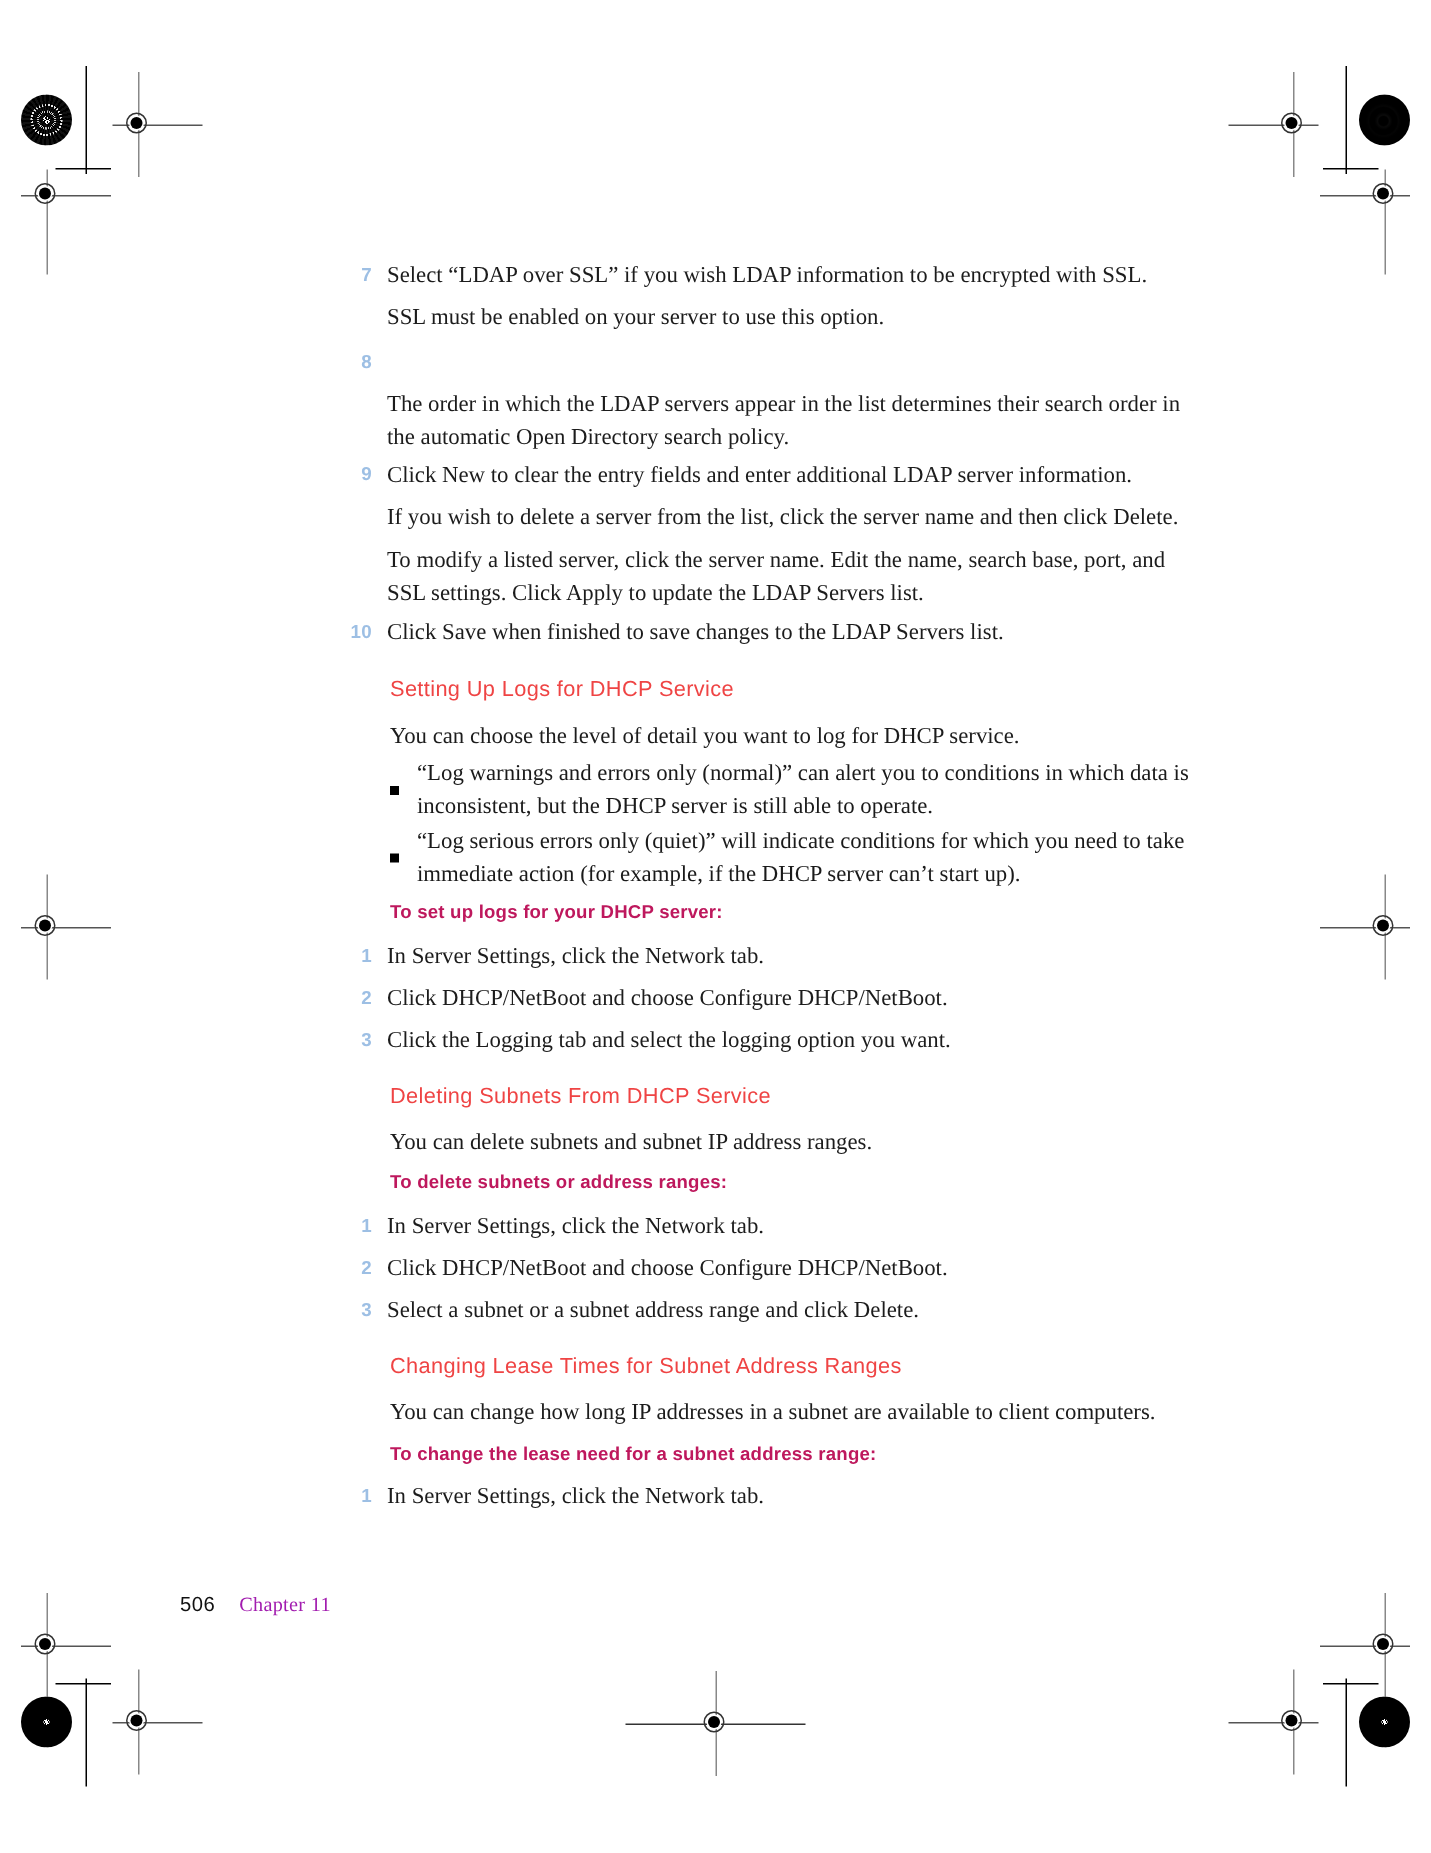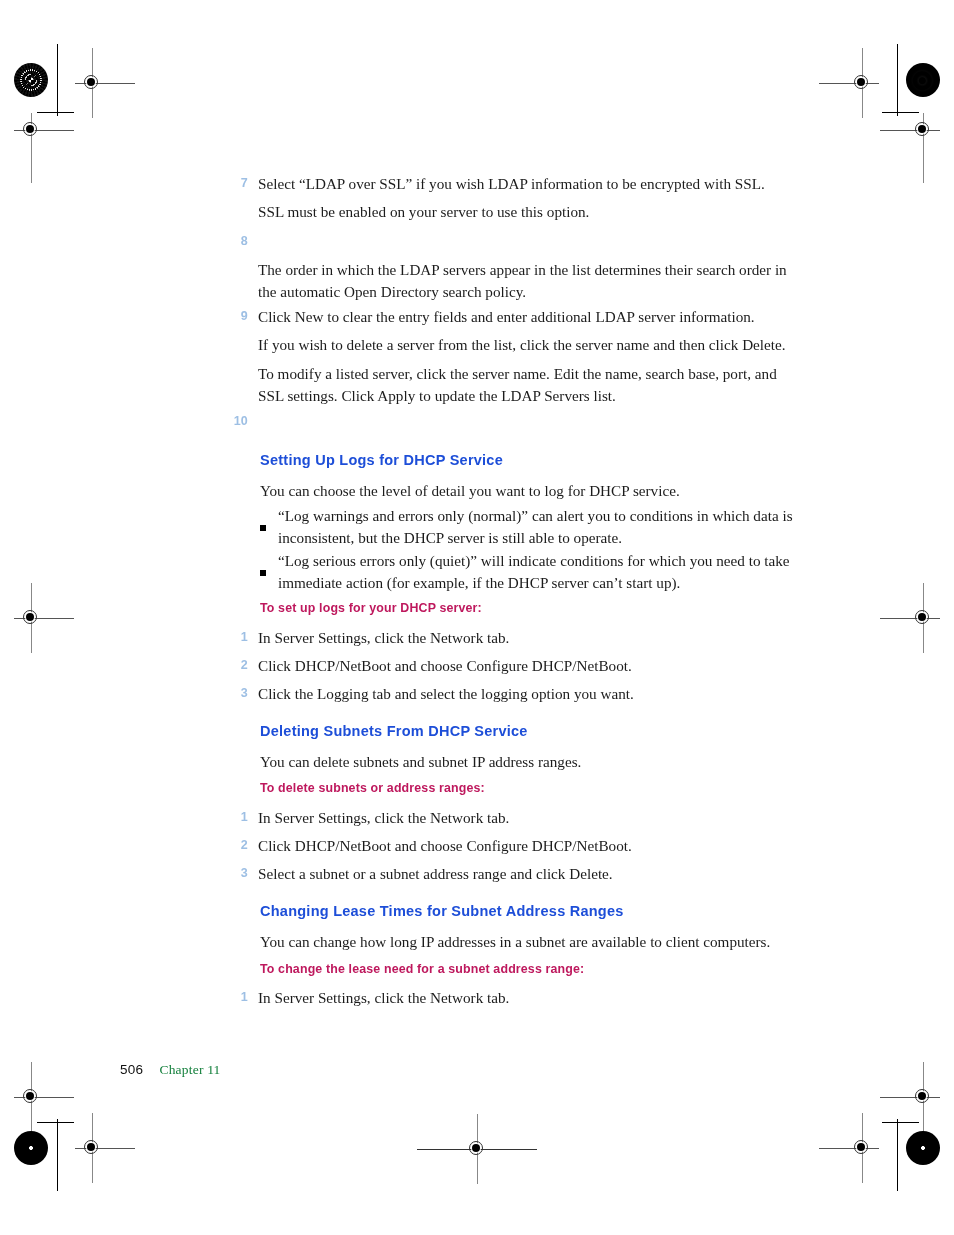--- a/index.html
+++ b/index.html
@@ -137,24 +137,24 @@
   .para {
     display: flex;
   }
   .para .spacer {
     width: 30px;
     min-width: 30px;
   }
 
   .section-head {
     font-family: "Liberation Sans", "DejaVu Sans", sans-serif;
-    font-weight: bold;
+    font-weight: normal;
     font-size: 14.5px;
     letter-spacing: 0.25px;
-    color: #1d4ed8;
+    color: #ef4444;
   }
 
   .proc-head {
     font-family: "Liberation Sans", "DejaVu Sans", sans-serif;
     font-weight: bold;
     font-size: 12.4px;
     letter-spacing: 0.15px;
     color: #be185d;
   }
 
@@ -197,21 +197,21 @@
   .footer-page {
     font-weight: normal;
     font-size: 13.5px;
     color: #111;
     margin-right: 16px;
     letter-spacing: 0.3px;
   }
   .footer-chapter {
     font-family: "Liberation Serif", "DejaVu Serif", serif;
     font-size: 13.5px;
-    color: #15803d;
+    color: #a21caf;
     letter-spacing: 0.2px;
   }
 </style>
 </head>
 <body>
 
 <div>
 
   <div class="rosette" style="left:14px; top:63px;"></div>
   <div class="crop-line-v" style="left:57px; top:44px; height:72px;"></div>
@@ -356,20 +356,21 @@
   <div class="block" style="left:228px; top:363px; width:580px;">
     <div class="para">
       <div class="spacer"></div>
       <div class="para-text">To modify a listed server, click the server name. Edit the name, search base, port, and SSL settings. Click Apply to update the LDAP Servers list.</div>
     </div>
   </div>
 
   <div class="block" style="left:228px; top:411px; width:580px;">
     <div class="step">
       <div class="step-num">10</div>
+      <div class="step-text">Click Save when finished to save changes to the LDAP Servers list.</div>
     </div>
   </div>
 
   <div class="block" style="left:260px; top:452px; width:580px;">
     <div class="section-head">Setting Up Logs for DHCP Service</div>
   </div>
 
   <div class="block" style="left:260px; top:480px; width:580px;">
     <div class="para-text">You can choose the level of detail you want to log for DHCP service.</div>
   </div>

